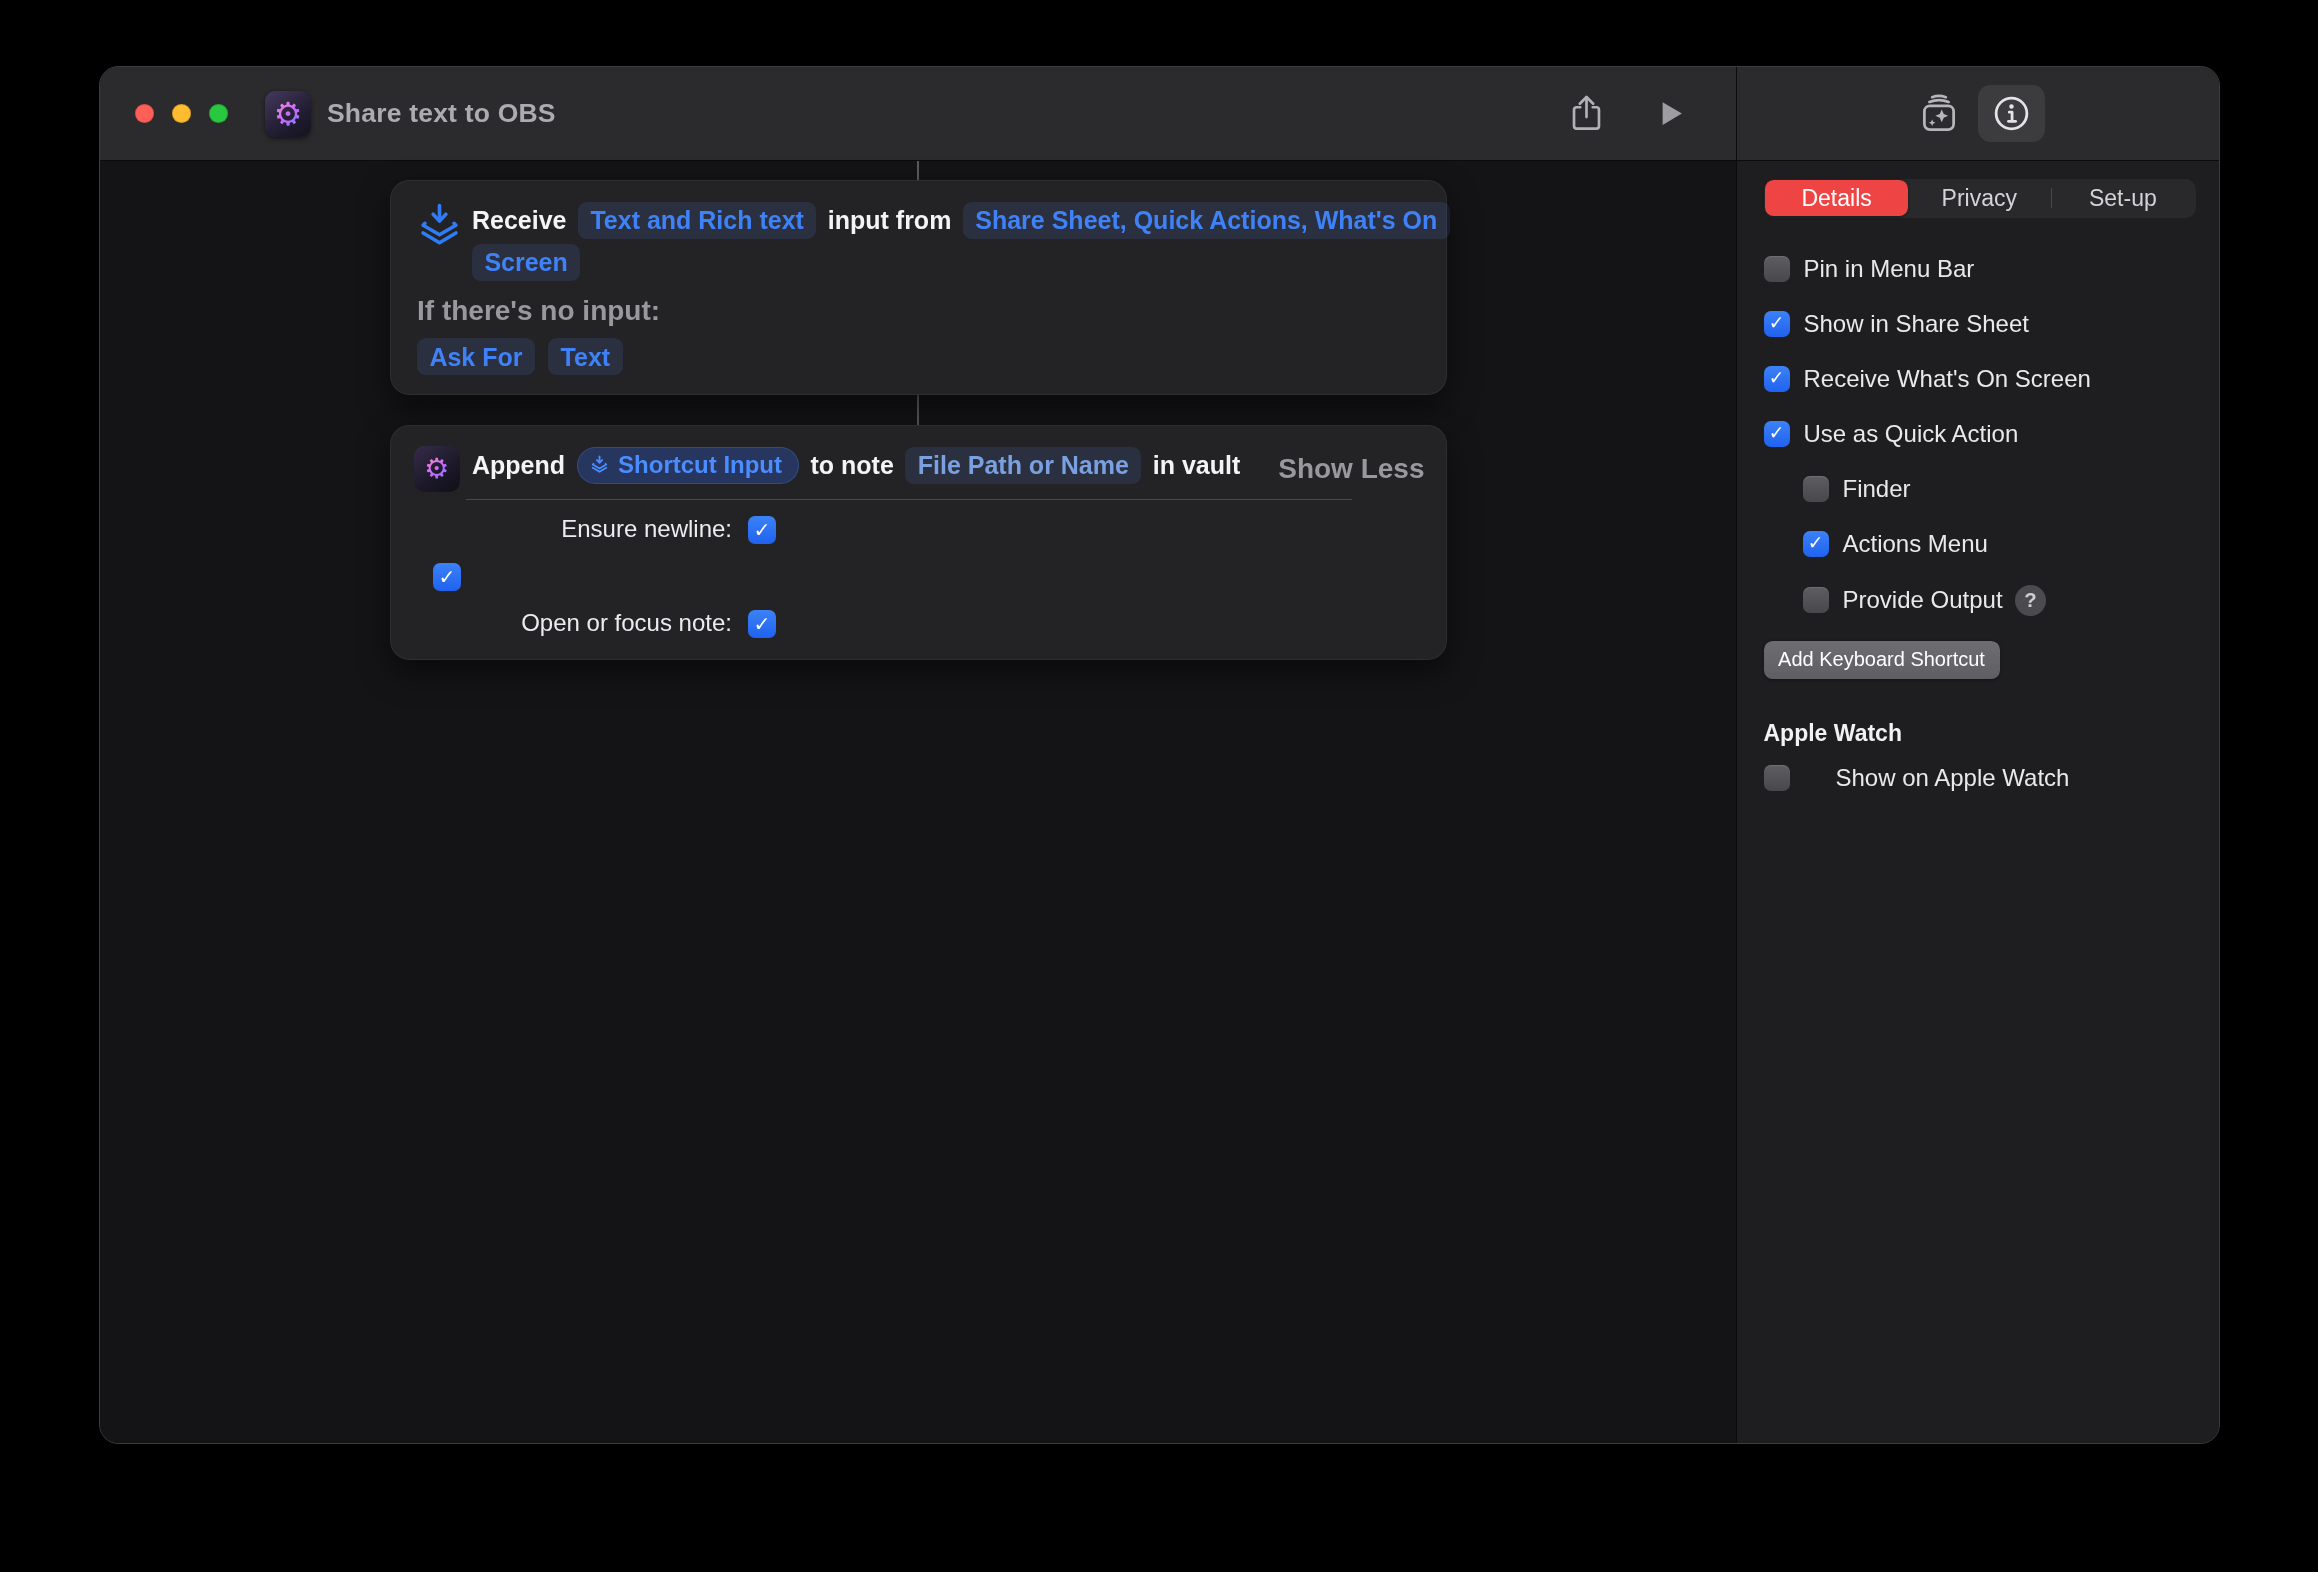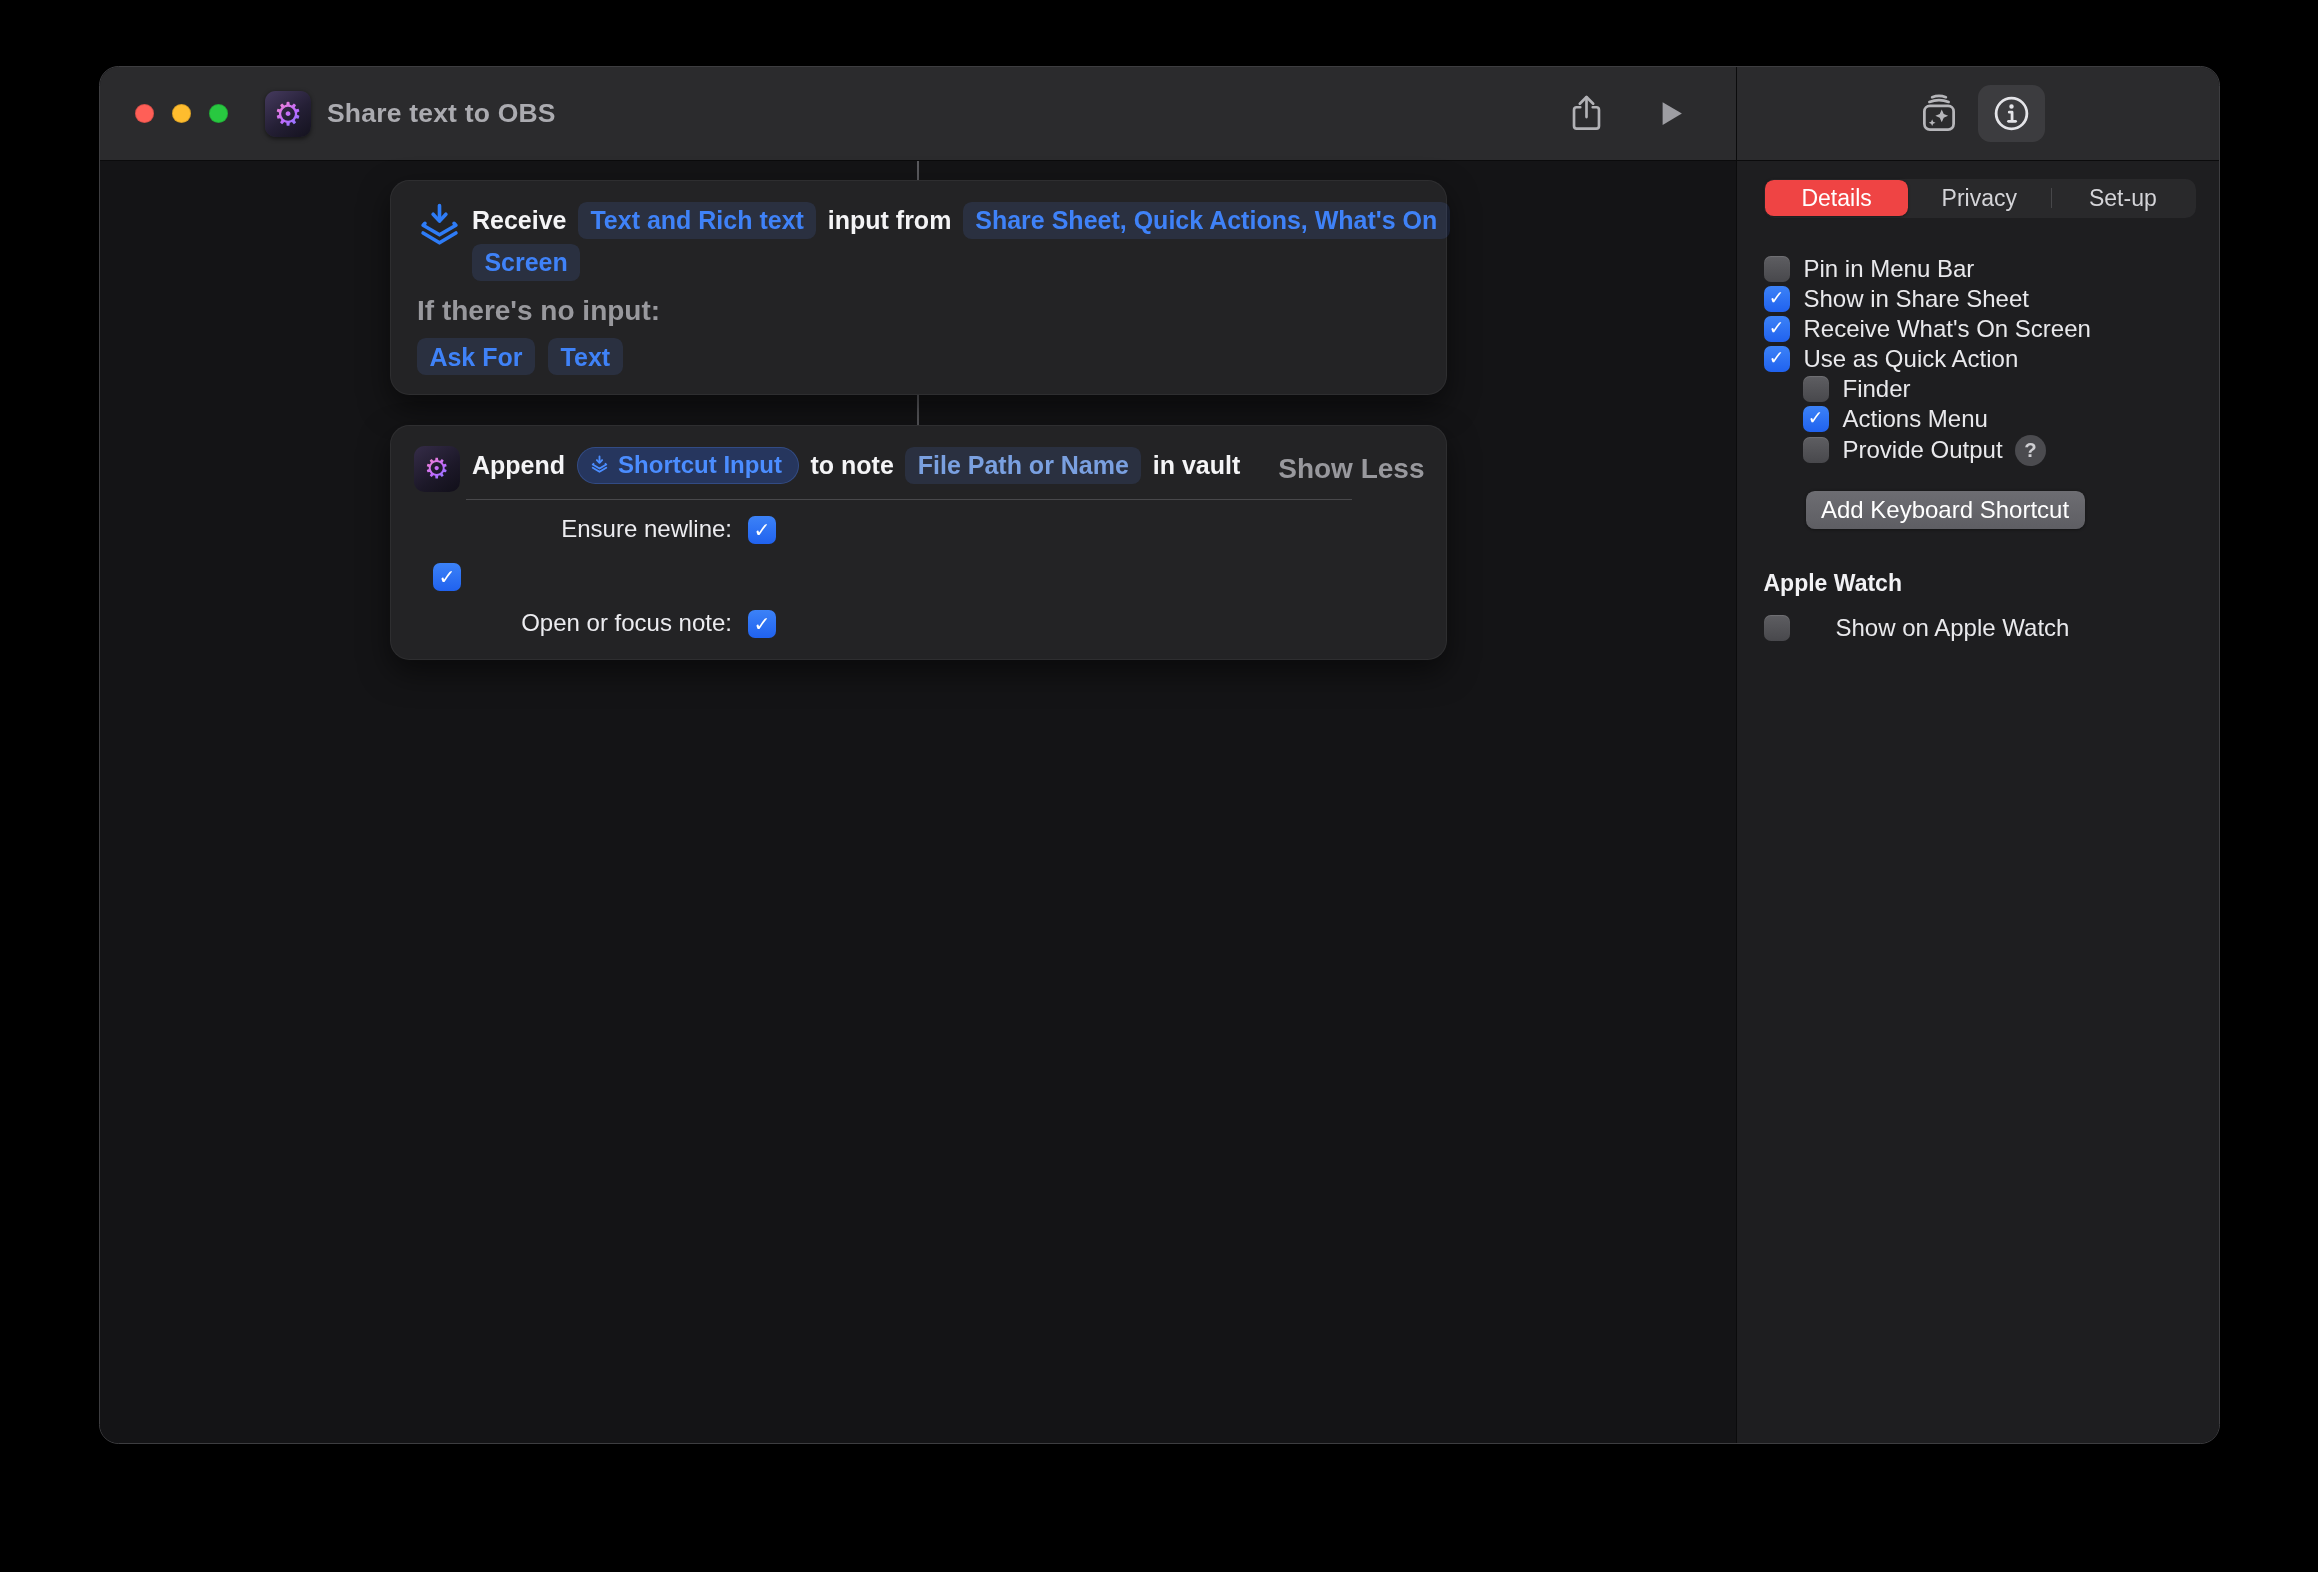--- a/index.html
+++ b/index.html
@@ -79,32 +79,32 @@
   .opt .cb { margin-left:16px; }
 
   
   .segmented { display:flex; height:39px; background:#29292b; border-radius:10.6px;
     padding:1.8px; align-items:stretch; }
   .seg { flex:1; display:flex; align-items:center; justify-content:center;
     font-size:23px; color:#d4d4d8; border-radius:8.8px; }
   .seg.checked { background:#ef4444; color:#fff; box-shadow:0 0.9px 2.7px rgba(0,0,0,.35); }
   .seg-sep { width:0.9px; background:#47474a; margin:8px 0; }
 
-  .side-rows { margin-top:37px; display:flex; flex-direction:column; gap:2px; }
+  .side-rows { margin-top:37px; display:flex; flex-direction:column; gap:27px; }
   .srow { display:flex; align-items:center; min-height:26.5px; }
   .srow .cb { width:26px; height:26px; }
   .srow .cb.checked::after { font-size:18.6px; }
   .srow.indent { margin-left:39px; }
   .srow-label { margin-left:14px; font-size:24px; color:#e9e9ec; }
   .help { width:31px; height:31px; border-radius:50%; background:#4b4b4f; color:#cfcfd3;
     font-size:20.3px; font-weight:600; display:flex; align-items:center; justify-content:center;
     margin-left:12.4px; }
-  .add-btn { margin-top:25px; width:279px; height:38px; border-radius:8.8px;
+  .add-btn { margin-top:25px; width:236px; height:38px; border-radius:8.8px;
     background:linear-gradient(#6d6d72,#5e5e63); box-shadow:0 0.9px 2.7px rgba(0,0,0,.4);
-    color:#fff; font-size:24px; display:flex; align-items:center; justify-content:center;margin-left:42px; }
+    color:#fff; font-size:20px; display:flex; align-items:center; justify-content:center; }
   .watch-h { margin-top:41px; font-size:23px; font-weight:700; color:#f2f2f5; }
   .watch-row { margin-top:17.7px;gap:32px; }
 
   svg { display:block; }
 </style>
 </head>
 <body>
 
 <div class="window">
 

